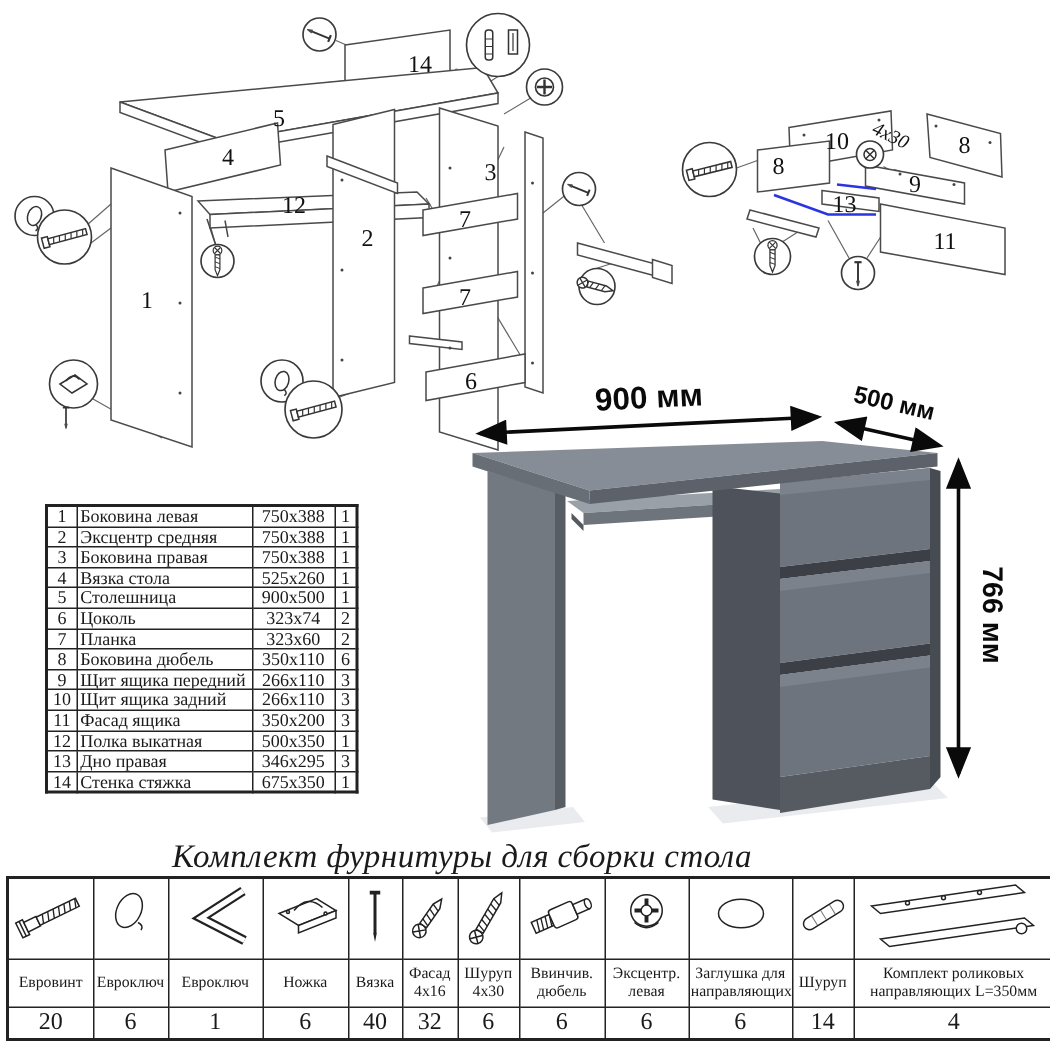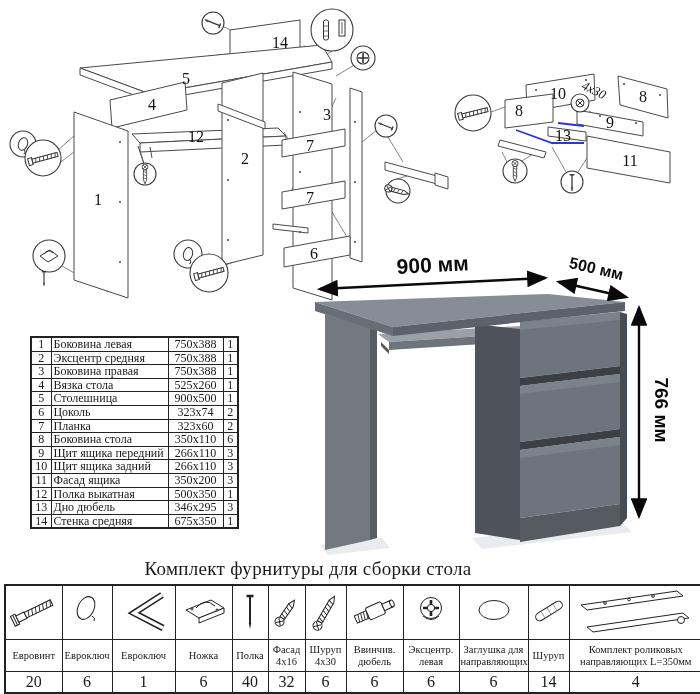--- a/index.html
+++ b/index.html
@@ -9,21 +9,21 @@
   .num{font-size:16px;fill:#111;}
   .dim{font-family:"Liberation Sans",sans-serif;font-weight:bold;fill:#0a0a0a;}
   
   #parts-table{position:absolute;left:30px;top:336px;border-collapse:collapse;
     border:2px solid #222;table-layout:fixed;}
   #parts-table td{border:1px solid #222;font-size:12px;line-height:1.04;
     padding:0 2px;height:12.6px;white-space:nowrap;overflow:hidden;}
   #parts-table td.c{text-align:center;padding:0 1px;}
   
   #hw-title{position:absolute;left:0;top:558px;width:616px;text-align:center;
-    font-size:19px;letter-spacing:.3px;}
+    font-size:22px;letter-spacing:.3px;font-style:italic;}
   #hw-table{position:absolute;left:4px;top:584px;width:699px;border-collapse:collapse;
     border:2px solid #222;table-layout:fixed;}
   #hw-table td{border:1px solid #222;text-align:center;vertical-align:middle;padding:0;}
   #hw-table tr.icons td{height:53px;}
   #hw-table tr.names td{height:31px;font-size:10.5px;line-height:1.1;padding:0 1px;}
   #hw-table tr.qtys td{height:20px;font-size:16px;}
 </style>
 </head>
 <body>
 
@@ -347,21 +347,21 @@
           <td class="c">2</td>
         </tr>
       <tr>
           <td class="c">7</td>
           <td>Планка</td>
           <td class="c">323x60</td>
           <td class="c">2</td>
         </tr>
       <tr>
           <td class="c">8</td>
-          <td>Боковина стола</td>
+          <td>Боковина дюбель</td>
           <td class="c">350x110</td>
           <td class="c">6</td>
         </tr>
       <tr>
           <td class="c">9</td>
           <td>Щит ящика передний</td>
           <td class="c">266x110</td>
           <td class="c">3</td>
         </tr>
       <tr>
@@ -377,27 +377,27 @@
           <td class="c">3</td>
         </tr>
       <tr>
           <td class="c">12</td>
           <td>Полка выкатная</td>
           <td class="c">500x350</td>
           <td class="c">1</td>
         </tr>
       <tr>
           <td class="c">13</td>
-          <td>Дно дюбель</td>
+          <td>Дно правая</td>
           <td class="c">346x295</td>
           <td class="c">3</td>
         </tr>
       <tr>
           <td class="c">14</td>
-          <td>Стенка средняя</td>
+          <td>Стенка стяжка</td>
           <td class="c">675x350</td>
           <td class="c">1</td>
         </tr>
     </tbody>
   </table>
 
   <div id="hw-title">Комплект фурнитуры для сборки стола</div>
 
   <table id="hw-table">
     <colgroup>
@@ -522,21 +522,21 @@
               <circle cx="108" cy="33" r="3.5"></circle>
             </g>
           </svg>
         </td>
       </tr>
       <tr class="names">
         <td>Евровинт</td>
         <td>Евроключ</td>
         <td>Евроключ</td>
         <td>Ножка</td>
-        <td>Полка</td>
+        <td>Вязка</td>
         <td>Фасад 4x16</td>
         <td>Шуруп 4x30</td>
         <td>Ввинчив. дюбель</td>
         <td>Эксцентр. левая</td>
         <td>Заглушка для направляющих</td>
         <td>Шуруп</td>
         <td>Комплект роликовых направляющих L=350мм</td>
       </tr>
       <tr class="qtys">
         <td>20</td>

